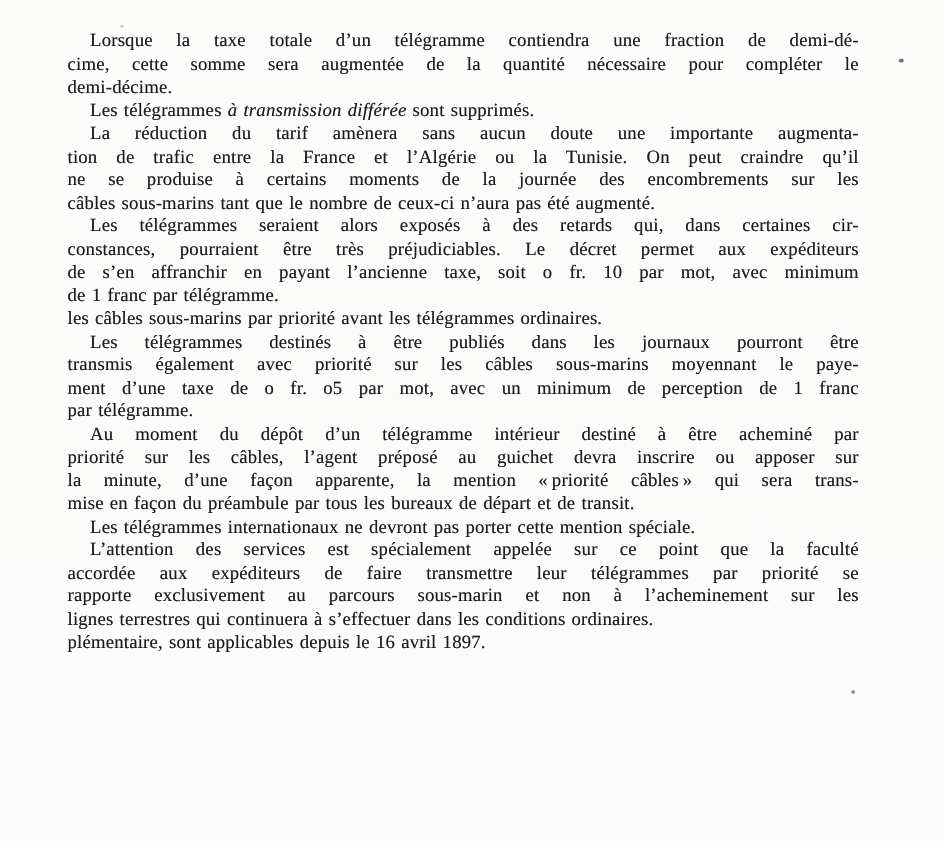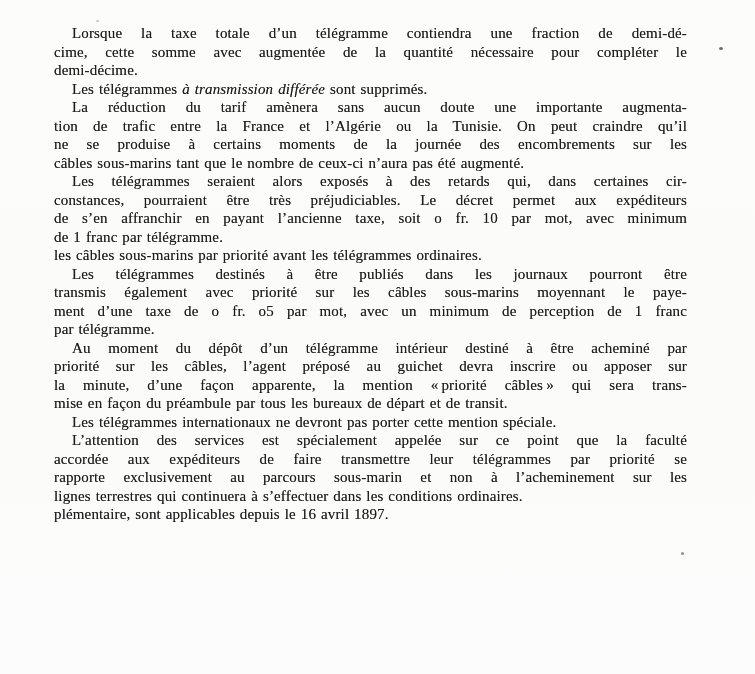--- a/index.html
+++ b/index.html
@@ -47,21 +47,21 @@
     border-radius: 50%;
   }
 </style>
 </head>
 <body>
 
 <div class="scan-page">
   <div class="text-block">
       <div class="para">
         <div class="line justified indented"><span>Lorsque la taxe totale d’un télégramme contiendra une fraction de demi-dé-</span></div>
-        <div class="line justified"><span>cime, cette somme avec augmentée de la quantité nécessaire pour compléter le</span></div>
+        <div class="line justified"><span>cime, cette somme sera augmentée de la quantité nécessaire pour compléter le</span></div>
         <div class="line left"><span>demi-décime.</span></div>
       </div>
       <div class="para">
         <div class="line left indented"><span>Les télégrammes </span><span class="it">à transmission différée</span><span> sont supprimés.</span></div>
       </div>
       <div class="para">
         <div class="line justified indented"><span>La réduction du tarif amènera sans aucun doute une importante augmenta-</span></div>
         <div class="line justified"><span>tion de trafic entre la France et l’Algérie ou la Tunisie. On peut craindre qu’il</span></div>
         <div class="line justified"><span>ne se produise à certains moments de la journée des encombrements sur les</span></div>
         <div class="line left"><span>câbles sous-marins tant que le nombre de ceux-ci n’aura pas été augmenté.</span></div>

